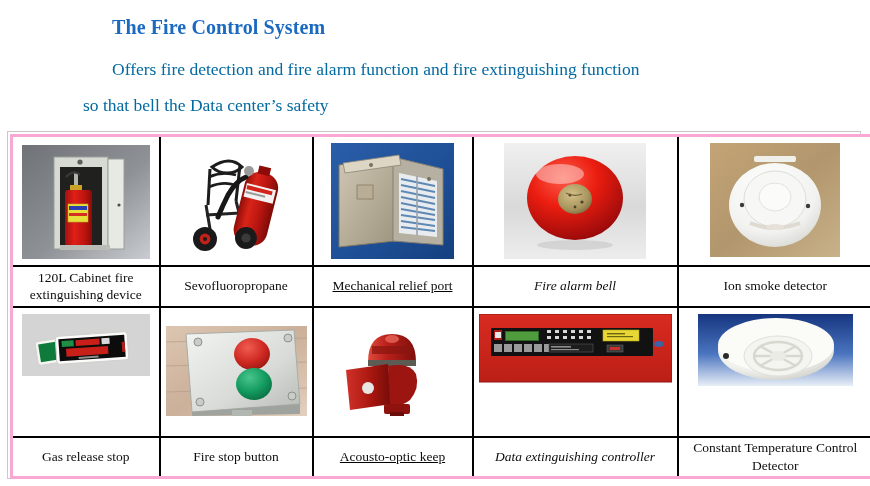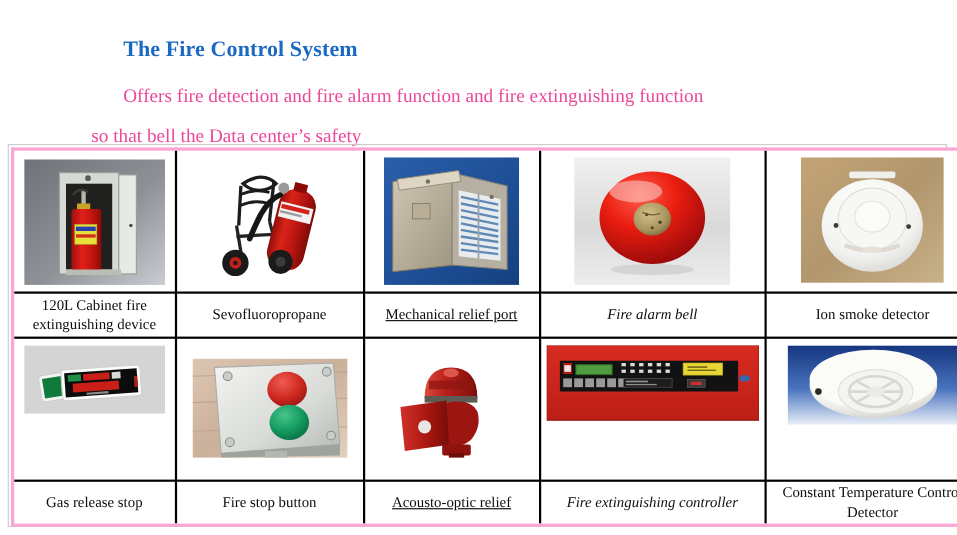--- a/index.html
+++ b/index.html
@@ -7,32 +7,32 @@
     width:870px;height:486px;
     background:#ffffff;
     font-family:"Liberation Serif", serif;
     overflow:hidden;
     position:relative;
   }
   .page{position:relative;width:870px;height:486px;}
 
   
   .heading{
-    position:absolute;left:0;top:0;width:870px;height:128px;margin-top:18px;
+    position:absolute;left:0;top:0;width:870px;height:128px;
   }
   .title{
     position:absolute;left:112px;top:16px;
     font-size:20px;font-weight:bold;
     color:#1b6ac2;
     letter-spacing:.1px;
     white-space:nowrap;
   }
   .body-line{
     position:absolute;
-    font-size:17.5px;color:#ec4899;
+    font-size:17.5px;color:#0369a1;
     white-space:nowrap;
   }
   .line1{left:112px;top:59px;}
   .line2{left:83px;top:95px;}
 
   
   .outer-frame{
     position:absolute;left:7px;top:131px;
     width:854px;height:348px;
     border:1px solid #c9c9c9;
@@ -50,21 +50,21 @@
   }
   .tbl td{
     border:2px solid #000;
     padding:0;margin:0;
     vertical-align:middle;
     text-align:center;
     box-sizing:border-box;
     background:#fff;
   }
   .c1{width:148px;}
-  .c2{width:171px;}
+  .c2{width:153px;}
   .c3{width:160px;text-decoration:underline;}
   .c4{width:205px;font-style:italic;}
   .c5{width:196px;}
   .img-cell{height:130px;}
   .lbl-cell{height:41px;}
   .lbl{
     font-size:13.5px;color:#0d0d0d;
     line-height:1.28;
     font-family:"Liberation Serif", serif;
     padding:0 4px;
@@ -456,24 +456,24 @@
       </td>
     </tr>
     <tr>
       <td class="c1 lbl-cell">
         <div class="lbl">Gas release stop</div>
       </td>
       <td class="c2 lbl-cell">
         <div class="lbl">Fire stop button</div>
       </td>
       <td class="c3 lbl-cell">
-        <div class="lbl">Acousto-optic relief</div>
+        <div class="lbl">Acousto-optic keep</div>
       </td>
       <td class="c4 lbl-cell">
-        <div class="lbl">Fire extinguishing controller</div>
+        <div class="lbl">Data extinguishing controller</div>
       </td>
       <td class="c5 lbl-cell">
         <div class="lbl">Constant Temperature Control Detector</div>
       </td>
     </tr>
   </tbody>
     </table>
 
 </div>
 

